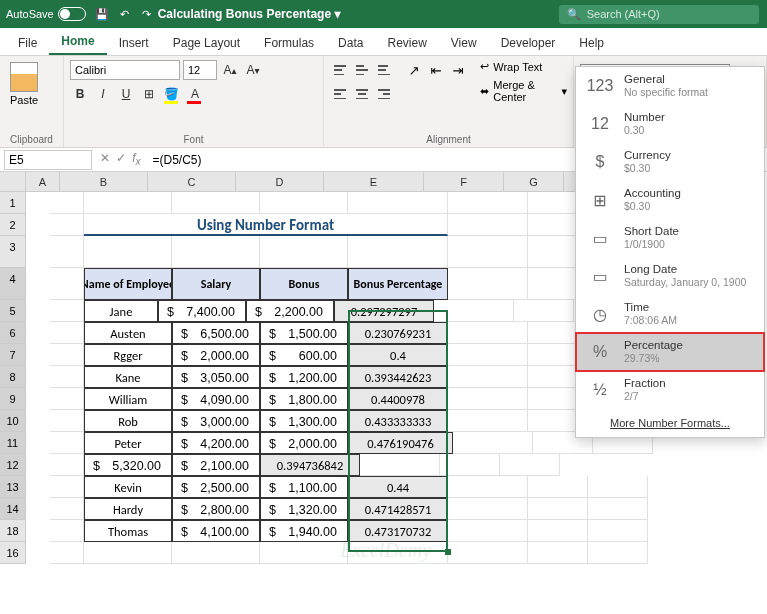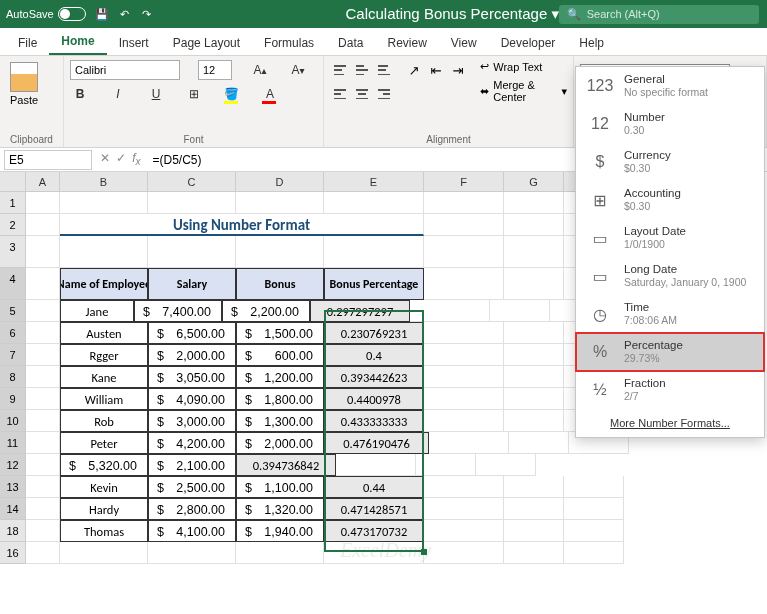--- a/index.html
+++ b/index.html
@@ -4,37 +4,37 @@
 <style>
 * { margin: 0; padding: 0; box-sizing: border-box; font-family: 'Segoe UI', Arial, sans-serif; }
 body { background: #fff; font-size: 12px; overflow: hidden; width: 767px; height: 614px; position: relative; }
 
 
 .titlebar { background: #217346; height: 28px; display: flex; align-items: center; color: #fff; font-size: 11px; }
 .autosave { display: flex; align-items: center; gap: 4px; padding: 0 6px; }
 .toggle { width: 28px; height: 14px; border: 1px solid #fff; border-radius: 7px; position: relative; }
 .toggle::before { content: ''; position: absolute; width: 10px; height: 10px; border-radius: 50%; background: #fff; top: 1px; left: 1px; }
 .qat-btn { width: 22px; height: 22px; display: flex; align-items: center; justify-content: center; color: #fff; }
-.title-center { flex: 1; text-align: right; font-size: 15px; }
+.title-center { flex: 1; text-align: left; font-size: 12px; font-weight: bold; }
 .searchbox { background: #409468; border-radius: 3px; padding: 3px 8px; display: flex; align-items: center; gap: 6px; margin-right: 8px; width: 200px; color: #d4e8dc; }
 
 
 .tabs { display: flex; height: 28px; border-bottom: 1px solid #d4d4d4; align-items: flex-end; padding-left: 6px; background: #fff; }
 .tab { padding: 5px 12px; font-size: 12px; color: #333; cursor: pointer; }
 .tab.active { border-bottom: 2px solid #217346; color: #217346; font-weight: 600; }
 
 
 .ribbon { height: 92px; background: #f3f2f1; border-bottom: 1px solid #d4d4d4; display: flex; }
 .ribbon-group { border-right: 1px solid #e1dfdd; padding: 4px 6px 2px; display: flex; flex-direction: column; }
 .ribbon-group-body { flex: 1; display: flex; align-items: flex-start; gap: 4px; }
 .ribbon-group-label { text-align: center; font-size: 10px; color: #666; padding-top: 2px; }
 .paste-btn { display: flex; flex-direction: column; align-items: center; gap: 2px; padding: 2px 4px; }
 .paste-ico { width: 28px; height: 30px; background: linear-gradient(#fff 40%, #f4b860 40%); border: 1px solid #999; position: relative; }
 .font-stack { display: flex; flex-direction: column; gap: 4px; }
-.font-row { display: flex; gap: 18px; align-items: center; }
+.font-row { display: flex; gap: 3px; align-items: center; }
 .combo { background: #fff; border: 1px solid #ababab; height: 20px; display: flex; align-items: center; padding: 0 4px; font-size: 11px; }
 .fw-btn { width: 20px; height: 20px; display: flex; align-items: center; justify-content: center; font-size: 12px; color: #333; }
 .align-stack { display: flex; flex-direction: column; gap: 4px; }
 .align-row { display: flex; gap: 2px; }
 .al-btn { width: 20px; height: 20px; border: none; background: none; display: flex; align-items: center; justify-content: center; }
 .al-btn .bars { width: 12px; height: 10px; display: flex; flex-direction: column; justify-content: space-between; }
 .al-btn .bars span { height: 1.5px; background: #555; display: block; }
 
 
 .fbar { height: 24px; display: flex; align-items: center; border-bottom: 1px solid #d4d4d4; font-size: 12px; }
@@ -44,21 +44,21 @@
 
 
 .grid-area { position: relative; }
 .col-headers { display: flex; height: 20px; }
 .corner { width: 26px; background: #e6e6e6; border-right: 1px solid #ccc; border-bottom: 1px solid #ccc; }
 .col-h { background: #e6e6e6; border-right: 1px solid #ccc; border-bottom: 1px solid #ccc; text-align: center; line-height: 20px; font-size: 11px; color: #333; }
 .grid-body { display: flex; }
 .row-headers { width: 26px; }
 .row-h { height: 22px; background: #e6e6e6; border-right: 1px solid #ccc; border-bottom: 1px solid #ccc; text-align: center; line-height: 22px; font-size: 11px; }
 .row-h.sel { background: #d2d2d2; }
-.cells { position: relative; }
+.cells { position: relative; margin-left: 24px; }
 .cell-row { display: flex; height: 22px; }
 .cell { border-right: 1px solid #e0e0e0; border-bottom: 1px solid #e0e0e0; padding: 0 4px; line-height: 22px; font-size: 12px; overflow: hidden; white-space: nowrap; background: #fff; }
 
 
 .dt-title { font-family: Calibri; font-size: 15px; font-weight: bold; color: #1f4e79; text-align: center; border-bottom: 2px solid #1f4e79; }
 .dt-header { background: #d9e1f2; font-weight: bold; text-align: center; border: 1px solid #333 !important; font-family: Calibri; font-size: 12px; line-height: 14px; display: flex; align-items: center; justify-content: center; }
 .dt-cell { border: 1px solid #333 !important; font-family: Calibri; font-size: 12.5px; text-align: center; }
 .dt-cell.money { text-align: left; padding-left: 8px; }
 .dt-cell.money span.cur { float: left; }
 .dt-cell.money span.amt { float: right; padding-right: 6px; }
@@ -523,21 +523,21 @@
       <div class="nf-item">
         <div class="nf-ico">⊞</div>
         <div class="nf-text">
           <div class="nf-name">Accounting</div>
           <div class="nf-sample">$0.30</div>
         </div>
       </div>
       <div class="nf-item">
         <div class="nf-ico">▭</div>
         <div class="nf-text">
-          <div class="nf-name">Layout Date</div>
+          <div class="nf-name">Short Date</div>
           <div class="nf-sample">1/0/1900</div>
         </div>
       </div>
       <div class="nf-item">
         <div class="nf-ico">▭</div>
         <div class="nf-text">
           <div class="nf-name">Long Date</div>
           <div class="nf-sample">Saturday, January 0, 1900</div>
         </div>
       </div>

